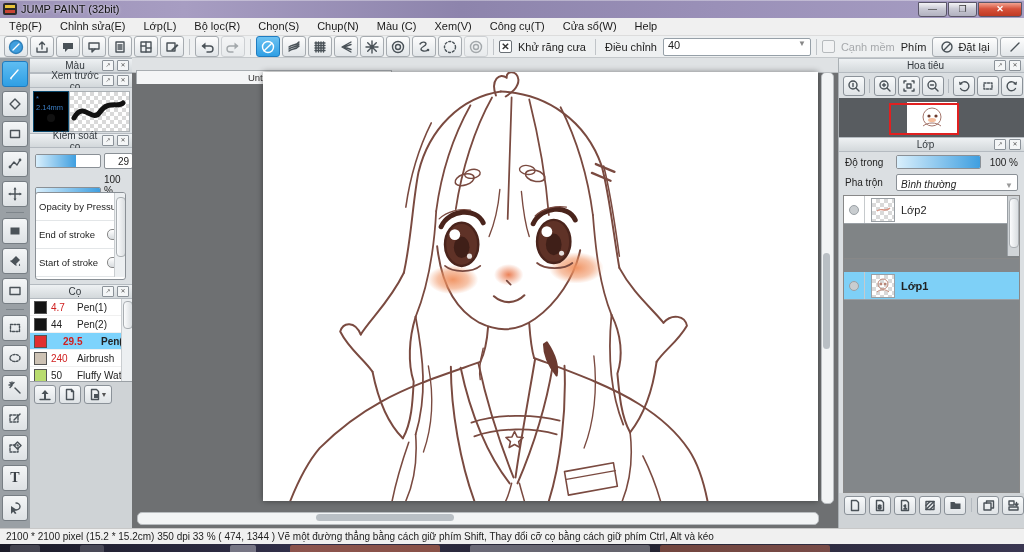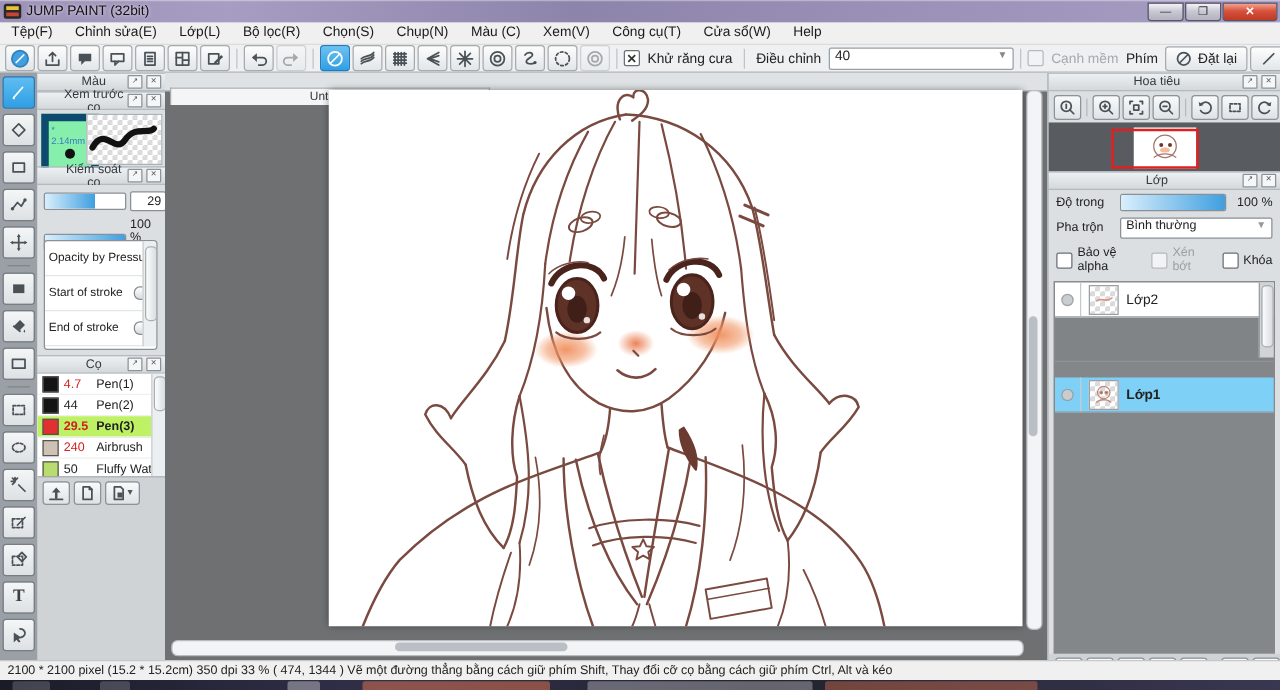--- a/index.html
+++ b/index.html
@@ -88,21 +88,21 @@
                linear-gradient(to right,#fff,rgba(255,255,255,0)),#c04030;}
   .svpick{position:absolute;left:21px;top:52px;width:9px;height:9px;border:2px solid #fff;border-radius:50%;
     box-shadow:0 0 0 1px rgba(0,0,0,.55);}
   .huebar{position:absolute;left:88px;top:5px;width:11px;height:119px;border:1px solid #777;
     background:linear-gradient(to bottom,#f00 0%,#f0f 16%,#00f 34%,#0ff 50%,#0f0 66%,#ff0 83%,#f60 94%,#f00 100%);}
   .huepick{position:absolute;left:0px;top:107px;width:7px;height:7px;border:2px solid #fff;border-radius:50%;
     background:#e33;box-shadow:0 0 0 1px rgba(0,0,0,.5);}
 
   
   .prevbody{position:relative;height:45px;background:#dbdfe2;}
-  .prevL{position:absolute;left:3px;top:3px;width:34px;height:39px;background:#86efac;border:6px solid #0c4a6e;}
+  .prevL{position:absolute;left:3px;top:3px;width:34px;height:39px;background:#000000;border:1px solid #0c4a6e;}
   .prevsize{font-size:7.5px;color:#3a7cc0;display:block;margin:2px 0 0 2px;}
   .prevdot{position:absolute;left:13px;top:22px;width:8px;height:8px;border-radius:50%;background:#111;}
   .prevR{position:absolute;left:39px;top:3px;width:59px;height:39px;border:1px solid #aab0b4;}
   .prevR svg{display:block;}
 
   
   .ctrlbody{position:relative;height:136px;background:#dbdfe2;}
   .slider{height:12px;border:1px solid #8a9096;background:#fff;border-radius:2px;position:relative;overflow:hidden;}
   .sfill{position:absolute;left:0;top:0;bottom:0;background:linear-gradient(to right,#d9effc,#3f9fe0);}
   .valbox{height:14px;border:1px solid #8a9096;background:#fff;border-radius:2px;font-size:10px;
@@ -112,21 +112,21 @@
   .ctl-row{height:27px;border-bottom:1px solid #e3e6e8;display:flex;align-items:center;padding:0 3px;
     font-size:9.5px;color:#222;white-space:nowrap;overflow:hidden;}
   .knob{margin-left:auto;width:13px;height:9px;border:1px solid #888;border-radius:5px;background:linear-gradient(#fff,#d8dcdf);flex:0 0 auto;}
   .ctl-scroll{position:absolute;right:0;top:0;width:10px;height:84px;background:#eceff1;border-left:1px solid #c9cdd0;}
   .ctl-thumb{position:absolute;left:1px;top:4px;width:8px;height:58px;border-radius:4px;border:1px solid #a9aeb2;
     background:linear-gradient(90deg,#fbfcfd,#d9dde0);}
 
   
   .brushlist{position:relative;height:82px;background:#fff;border-bottom:1px solid #9aa0a5;overflow:hidden;}
   .brow{height:16px;display:flex;align-items:center;font-size:10px;border-bottom:1px solid #f0f0f0;}
-  .brow.sel{background:#bef264;font-weight:bold;}
+  .brow.sel{background:#7dd3fc;font-weight:bold;gap:12px;}
   .bsw{width:11px;height:11px;border:1px solid #555;margin:0 4px 0 4px;flex:0 0 auto;}
   .bsz{width:26px;flex:0 0 auto;}
   .red{color:#d02020;}
   .bscroll{position:absolute;right:0;top:0;width:10px;height:82px;background:#eceff1;border-left:1px solid #c9cdd0;}
   .bthumb{position:absolute;left:1px;top:2px;width:8px;height:26px;border-radius:4px;border:1px solid #a9aeb2;
     background:linear-gradient(90deg,#fbfcfd,#d9dde0);}
   .brushbtns{height:25px;background:#cfd3d6;display:flex;align-items:center;gap:3px;padding-left:4px;}
   .mbtn{width:20px;height:17px;border:1px solid #8b9299;border-radius:3px;background:linear-gradient(#f8fafb,#dfe3e6);
     display:flex;align-items:center;justify-content:center;flex:0 0 auto;font-size:8px;color:#444;}
 
@@ -149,21 +149,21 @@
   .navthumb{position:relative;height:39px;background:#585c60;}
   .navpage{position:absolute;left:68px;top:4px;width:50px;height:33px;background:#fff;}
   .navview{position:absolute;left:50px;top:5px;width:66px;height:28px;border:2px solid #e02020;}
 
   
   .laybody{background:#dbdfe2;}
   .layrow{display:flex;align-items:center;padding:3px 6px 2px 6px;gap:5px;}
   .laylabel{width:46px;font-size:10px;color:#222;flex:0 0 auto;}
   .laypct{font-size:10px;margin-left:4px;}
   .blendbox{flex:1;height:15px;border:1px solid #8a9096;background:#fff;border-radius:2px;display:flex;
-    align-items:flex-start;font-size:10px;padding:0 4px;}
+    align-items:flex-end;font-size:10px;padding:0 4px;font-style:italic;}
   .checksrow{display:flex;align-items:center;gap:4px;padding:4px 6px;font-size:10px;}
   .gr{color:#9aa0a5;}
   .layerlist{position:relative;margin:2px 4px 0 4px;border:1px solid #888;background:#808486;height:62px;}
   .lrow{height:27px;display:flex;align-items:center;background:#fff;border-bottom:1px solid #9aa0a5;}
   .lrow.sel{background:#7ed0f7;margin-top:48px;}
   .leye{width:20px;display:flex;align-items:center;justify-content:center;flex:0 0 auto;border-right:1px solid #c6cacd;height:27px;}
   .ldot{width:8px;height:8px;border-radius:50%;background:#c9cdd0;border:1px solid #9aa0a5;}
   .lthumb{width:22px;height:22px;border:1px solid #9aa0a5;margin:0 6px;flex:0 0 auto;}
   .lname{font-size:11px;}
   .lrow.sel .lname{font-weight:bold;}
@@ -479,25 +479,25 @@
         <div class="valbox abs" style="left:74px;top:5px;width:21px;">29</div>
         <div class="slider abs" style="left:5px;top:25px;width:64px;">
           <div class="sfill" style="width:100%;"></div>
         </div>
         <div class="abs" style="left:74px;top:26px;font-size:10px;">100 %</div>
         <div class="ctl-list">
           <div class="ctl-row">
             <span>Opacity by Pressu</span>
           </div>
           <div class="ctl-row">
+            <span>End of stroke</span>
+            <span class="knob"></span>
+          </div>
+          <div class="ctl-row">
             <span>Start of stroke</span>
-            <span class="knob"></span>
-          </div>
-          <div class="ctl-row">
-            <span>End of stroke</span>
             <span class="knob"></span>
           </div>
           <div class="ctl-scroll">
               <div class="ctl-thumb"></div>
             </div>
         </div>
       </div>
 
       <div class="phead">
         <span class="pico" style="margin-left:3px;visibility:hidden;"></span>
@@ -774,28 +774,20 @@
             </div>
           <span class="laypct">100 %</span>
         </div>
         <div class="layrow">
           <span class="laylabel">Pha trộn</span>
           <div class="blendbox">
             <span>Bình thường</span>
             <span style="margin-left:auto;color:#999;font-size:8px;">▼</span>
           </div>
         </div>
-        <div class="checksrow">
-          <span class="cb"></span>
-          <span>Bảo vệ alpha</span>
-          <span class="cb dis" style="margin-left:6px;"></span>
-          <span class="gr">Xén bớt</span>
-          <span class="cb" style="margin-left:6px;"></span>
-          <span>Khóa</span>
-        </div>
         <div class="layerlist">
           <div class="lrow">
             <div class="leye">
                 <span class="ldot"></span>
               </div>
             <div class="lthumb checker">
               <svg width="22" height="22">
                   <path d="M5 12 C9 8 13 14 18 9" fill="none" stroke="#d89483" stroke-width="1.4"></path>
                 </svg>
             </div>

